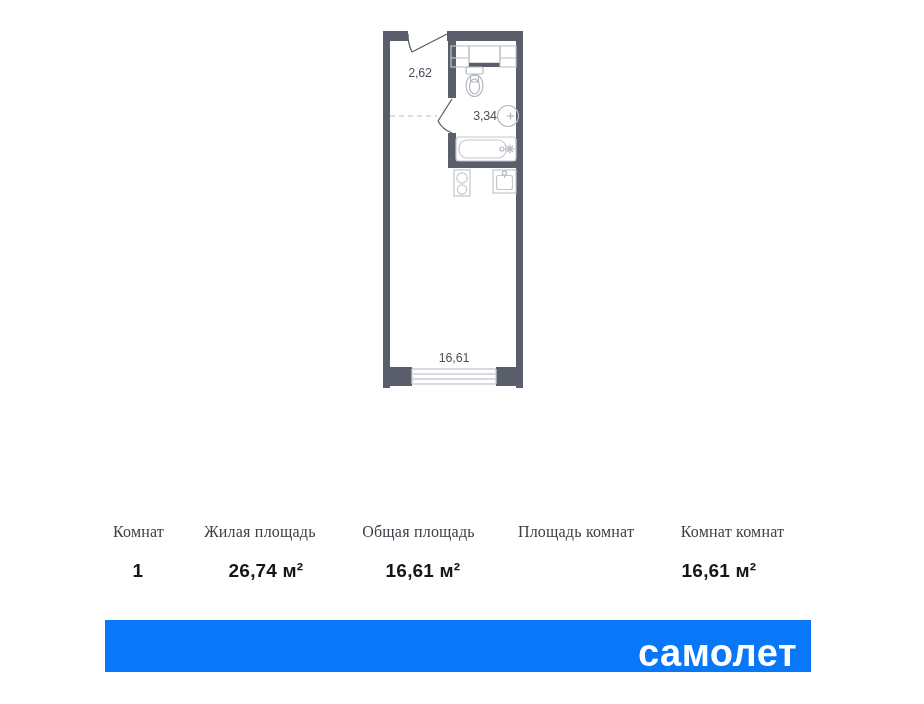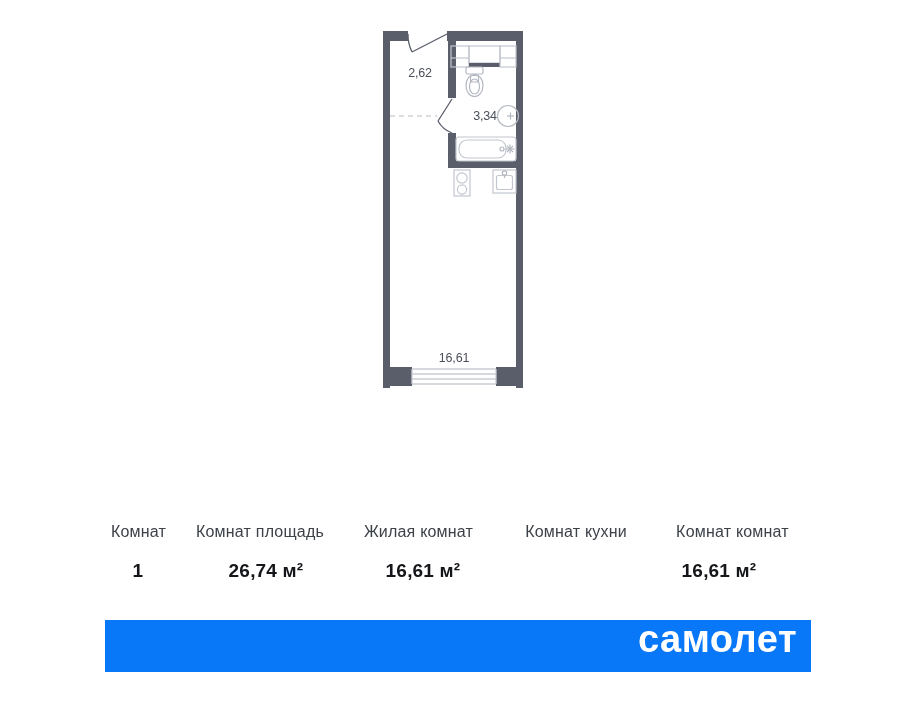--- a/index.html
+++ b/index.html
@@ -16,27 +16,27 @@
     font-size:12.5px; fill:#4b505a; letter-spacing:-0.2px;
   }
   .wall { fill:#5a5e6a; stroke:none; }
   .fx   { fill:none; stroke:#c2c6ce; stroke-width:1.2; }
   .fx2  { fill:none; stroke:#b3b8c1; stroke-width:1.2; }
   .door { fill:none; stroke:#5a5e6a; stroke-width:1.3; }
   .winline { stroke:#c9ccd3; stroke-width:1.3; fill:none; }
   .dash { stroke:#b8bcc4; stroke-width:1.2; stroke-dasharray:5 4; fill:none; }
   
   .thead, .tval { position:absolute; transform:translateX(-50%); white-space:nowrap; }
-  .thead { top:523px; font-size:16px; color:#3d4148; letter-spacing:0.2px; }
+  .thead { top:523px; font-size:16px; color:#3d4148; letter-spacing:0.2px;font-family:Liberation Serif, serif; }
   .tval  { top:560px; font-size:19px; font-weight:bold; color:#15161a; letter-spacing:0.2px; }
   
   .banner {
     position:absolute; left:105px; top:620px; width:706px; height:52px;
     background:#0878f8; box-sizing:border-box;
-    display:flex; align-items:flex-start; justify-content:flex-end;
+    display:flex; align-items:flex-end; justify-content:flex-end;
     padding-right:14px;
   }
   .brand {
     color:#ffffff; font-size:38px; font-weight:bold; letter-spacing:0.5px;
     line-height:1;
   }
 </style>
 </head>
 <body>
 
@@ -123,23 +123,23 @@
     </g>
 
     <text x="37" y="46" text-anchor="middle">2,62</text>
     <text x="102" y="89" text-anchor="middle">3,34</text>
     <text x="71" y="331" text-anchor="middle">16,61</text>
   </svg>
 </div>
 
 <div>
   <span class="thead" style="left:138.5px">Комнат</span>
-  <span class="thead" style="left:260px">Комнат площадь</span>
-  <span class="thead" style="left:418.5px">Жилая комнат</span>
-  <span class="thead" style="left:576px">Комнат кухни</span>
+  <span class="thead" style="left:260px">Жилая площадь</span>
+  <span class="thead" style="left:418.5px">Общая площадь</span>
+  <span class="thead" style="left:576px">Площадь комнат</span>
   <span class="thead" style="left:732.5px">Комнат комнат</span>
 
   <span class="tval" style="left:138px">1</span>
   <span class="tval" style="left:266px">26,74 м²</span>
   <span class="tval" style="left:423px">16,61 м²</span>
   <span class="tval" style="left:576px"></span>
   <span class="tval" style="left:719px">16,61 м²</span>
 </div>
 
 <div class="banner">

